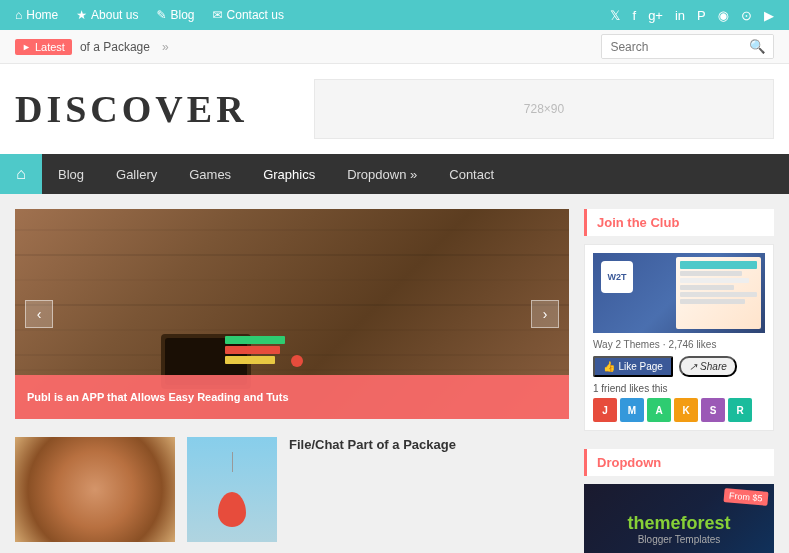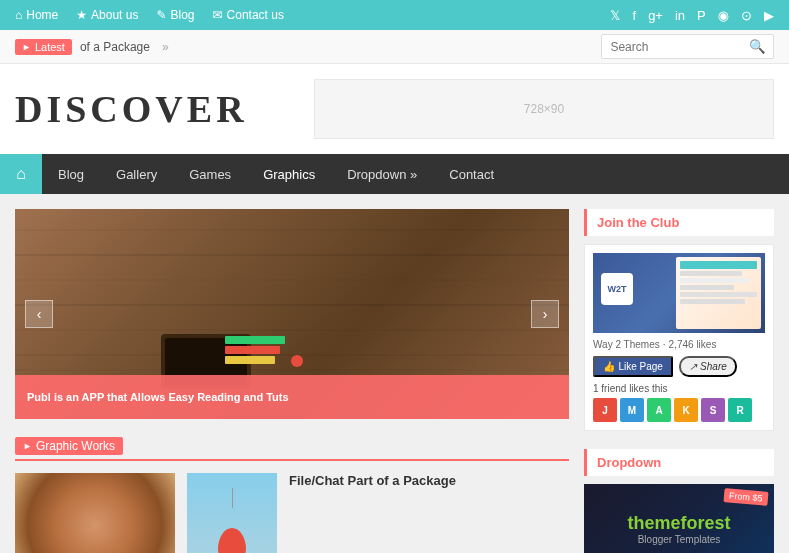--- a/index.html
+++ b/index.html
@@ -295,21 +295,21 @@
       display: flex;
       align-items: center;
       justify-content: center;
     }
     .w2t-logo {
       width: 32px; height: 32px;
       background: #fff;
       border-radius: 4px;
       display: flex; align-items: center; justify-content: center;
       font-size: 9px; font-weight: bold; color: #3b5998;
-      position: absolute; left: 8px; top: 20px;
+      position: absolute; left: 8px; top: 8px;
     }
     .fb-likes { font-size: 10px; color: #666; margin-bottom: 6px; }
     .fb-actions { display: flex; gap: 6px; }
     .fb-btn {
       background: #3b5998;
       color: #fff;
       font-size: 10px;
       padding: 3px 8px;
       border-radius: 2px;
       cursor: pointer;
@@ -468,23 +468,20 @@
       </div>
 
       <div style="position:absolute; bottom:52px; left:276px; width:12px; height:12px; background:#e74c3c; border-radius:50%;"></div>
 
       <button id="slider-prev">‹</button>
       <button id="slider-next">›</button>
       <div id="slider-caption">Publ is an APP that Allows Easy Reading and Tuts</div>
     </div>
 
     <div>
-      <div class="section-header">
-        <span class="section-badge">Graphic Works</span>
-      </div>
       <div id="post-grid">
 
         <div class="post-thumb">
           <div class="thumb-cinnamon"></div>
         </div>
 
         <div class="post-thumb-2">
           <div class="thumb-balloon">
             <div class="balloon-string"></div>
             <div class="balloon-shape"></div>

